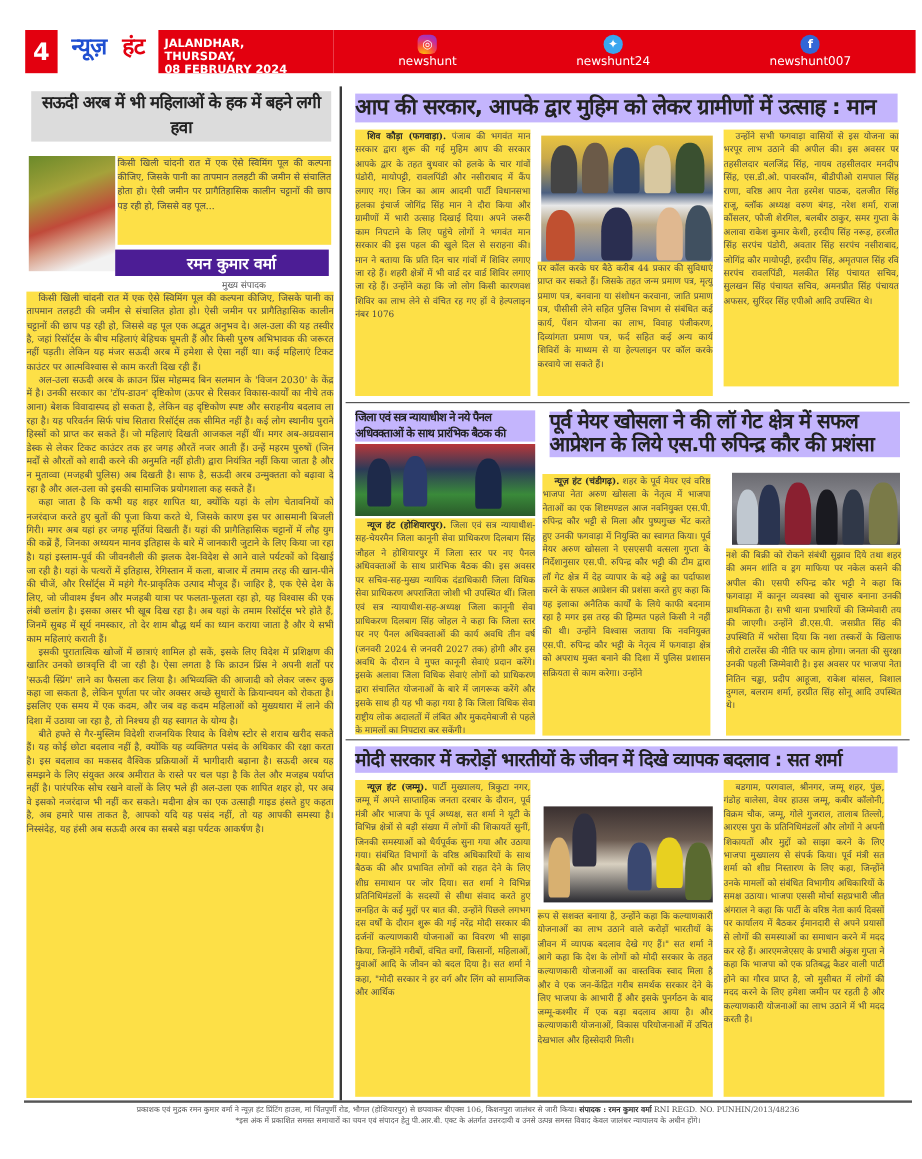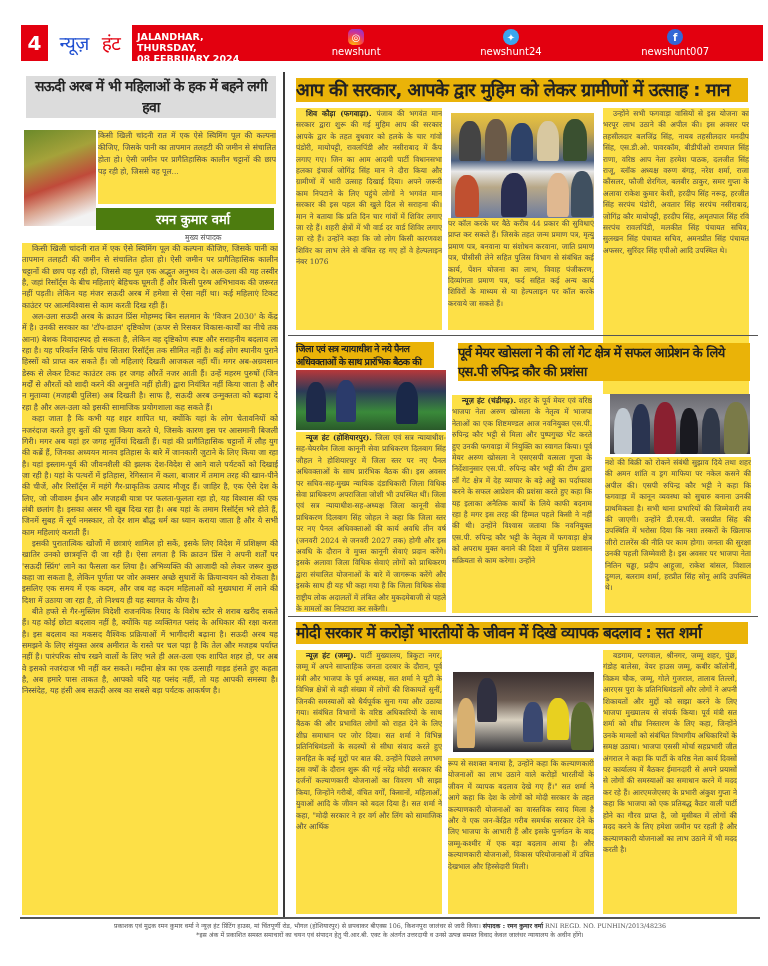--- a/index.html
+++ b/index.html
@@ -2,48 +2,48 @@
 <html><head>
 <meta charset="utf-8">
 <style>
   * { box-sizing: border-box; margin: 0; padding: 0; }
   html, body { width: 768px; height: 966px; background: #ffffff; overflow: hidden; }
   body { font-family: "DejaVu Serif", serif; color: #3a3a3a; position: relative; }
 
   
   .masthead { position: absolute; top: 25px; left: 21px; width: 742px; height: 36px; display: flex; align-items: stretch; }
   .page-no { width: 27px; background: #e3000f; color: #fff; font-family: "DejaVu Sans", sans-serif; font-weight: bold; font-size: 20px; display: flex; align-items: center; justify-content: center; }
-  .brand { width: 84px; display: flex; align-items: center; justify-content: center; font-family: "DejaVu Sans", sans-serif; font-weight: normal; font-size: 19px; letter-spacing: -0.5px; }
+  .brand { width: 84px; display: flex; justify-content: center; font-family: "DejaVu Sans", sans-serif; font-weight: bold; font-size: 19px; letter-spacing: -0.5px; }
   .brand .b1 { color: #1f4fd1; }
   .brand .b2 { color: #e3000f; margin-left: 13px; }
   .dateline { width: 146px; background: #e3000f; color: #fff; font-family: "DejaVu Sans", sans-serif; font-weight: bold; font-size: 9.5px; line-height: 11px; padding: 6px 16px 0 5px; }
   .section-title { width: 237px; background: #1a4fd6; color: #fff; font-family: "DejaVu Sans", sans-serif; font-weight: bold; font-size: 24px; display: flex; align-items: center; justify-content: center; }
   .social { flex: 1; background: #e3000f; display: flex; justify-content: space-around; align-items: center; padding: 0 4px; }
   .soc { display: flex; flex-direction: column; align-items: center; color: #fff; font-family: "DejaVu Sans", sans-serif; font-size: 10px; }
   .soc-ic { width: 16px; height: 16px; border-radius: 50%; display: flex; align-items: center; justify-content: center; color: #fff; font-weight: bold; font-size: 10px; margin-bottom: 1px; }
   .ic-insta { background: radial-gradient(circle at 30% 110%, #fdd000 0%, #f94c3f 45%, #c6309e 70%, #7a3ad8 100%); border-radius: 5px; }
   .ic-tw { background: #3aa6ef; }
   .ic-fb { background: #3367d6; }
 
   
   .col-text { position: absolute; font-size: 7.4px; line-height: 11.4px; text-align: justify; color: #4a4a4a; overflow: hidden; background: #fde047; }
   .col-text p { text-indent: 10px; }
   .byline { font-weight: bold; color: #2b2b2b; }
-  .headline { position: absolute; font-family: "DejaVu Sans", sans-serif; font-weight: bold; color: #222; background: #eab308; letter-spacing: -0.6px; }
+  .headline { position: absolute; font-family: "DejaVu Sans", sans-serif; font-weight: bold; color: #222; background: #c4b5fd; letter-spacing: -0.6px; }
 
   .vrule { position: absolute; width: 2px; background: #3a3a3a; }
   .hrule { position: absolute; height: 1px; background: #555; }
 
   
   .photo { position: absolute; overflow: hidden; }
   .person { position: absolute; border-radius: 45% 45% 10% 10%; }
 
   
   .author-photo { position: absolute; left: 24px; top: 130px; width: 72px; height: 96px; background: linear-gradient(160deg,#6b8a2a 0%,#a5a23a 30%, #c04a3a 55%, #d9a08a 70%, #f2f2f2 88%); }
-  .author-name { position: absolute; left: 96px; top: 208px; width: 178px; height: 22px; background: #4d7c0f; color: #fff; font-family: "DejaVu Sans", sans-serif; font-weight: bold; font-size: 13px; display: flex; align-items: center; justify-content: center; padding-left: 16px; }
+  .author-name { position: absolute; left: 96px; top: 208px; width: 178px; height: 22px; background: #4c1d95; color: #fff; font-family: "DejaVu Sans", sans-serif; font-weight: bold; font-size: 13px; display: flex; align-items: center; justify-content: center; padding-left: 16px; }
   .author-role { position: absolute; left: 185px; top: 232px; font-size: 7.5px; color: #555; }
 
   .footer { position: absolute; left: 20px; top: 921px; width: 740px; font-size: 6.3px; line-height: 9px; color: #555; text-align: center; }
   .footer .b { font-weight: bold; color: #333; }
 </style>
 </head>
 <body>
 
 <div class="masthead">
   <div class="page-no">4</div>
@@ -101,37 +101,37 @@
   <div class="person" style="left:86px; top:8px; width:22px; height:40px; background:#d8c8a0;"></div>
   <div class="person" style="left:112px; top:6px; width:24px; height:42px; background:#3a5030;"></div>
   <div class="person" style="left:4px; top:62px; width:24px; height:42px; background:#c05030;"></div>
   <div class="person" style="left:50px; top:60px; width:26px; height:44px; background:#2a2e50;"></div>
   <div class="person" style="left:96px; top:60px; width:22px; height:44px; background:#e0b890;"></div>
   <div class="person" style="left:120px; top:58px; width:22px; height:46px; background:#405060;"></div>
 </div>
 
 <div class="col-text" style="left:448px; top:218px; width:146px; height:112px;">पर कॉल करके घर बैठे करीब 44 प्रकार की सुविधाएं प्राप्त कर सकते हैं। जिसके तहत जन्म प्रमाण पत्र, मृत्यु प्रमाण पत्र, बनवाना या संशोधन करवाना, जाति प्रमाण पत्र, पीसीसी लेने सहित पुलिस विभाग से संबंधित कई कार्य, पेंशन योजना का लाभ, विवाह पंजीकरण, दिव्यांगता प्रमाण पत्र, फर्द सहित कई अन्य कार्य शिविरों के माध्यम से या हेल्पलाइन पर कॉल करके करवाये जा सकते हैं।</div>
 
-<div class="col-text" style="left:603px; top:108px; width:146px; height:286px;">
+<div class="col-text" style="left:603px; top:108px; width:146px; height:214px;">
   <p>उन्होंने सभी फगवाड़ा वासियों से इस योजना का भरपूर लाभ उठाने की अपील की। इस अवसर पर तहसीलदार बलजिंद्र सिंह, नायब तहसीलदार मनदीप सिंह, एस.डी.ओ. पावरकॉम, बीडीपीओ रामपाल सिंह राणा, वरिष्ठ आप नेता हरमेश पाठक, दलजीत सिंह राजू, ब्लॉक अध्यक्ष वरुण बंगड़, नरेश शर्मा, राजा कौंसलर, फौजी शेरगिल, बलबीर ठाकुर, समर गुप्ता के अलावा राकेश कुमार केशी, हरदीप सिंह नरूड़, हरजीत सिंह सरपंच पंडोरी, अवतार सिंह सरपंच नसीराबाद, जोगिंद्र कौर मायोपट्टी, हरदीप सिंह, अमृतपाल सिंह रवि सरपंच रावलपिंडी, मलकीत सिंह पंचायत सचिव, सुलखन सिंह पंचायत सचिव, अमनप्रीत सिंह पंचायत अफसर, सुरिंदर सिंह एपीओ आदि उपस्थित थे।</p>
 </div>
 
 <div class="hrule" style="left:288px; top:335px; width:470px;"></div>
 
-<div class="headline" style="left:296px; top:342px; width:138px; font-size:9.5px; line-height:13px;">जिला एवं सत्र न्यायाधीश ने नये पैनल अधिवक्ताओं के साथ प्रारंभिक बैठक की</div>
+<div class="headline" style="left:296px; top:342px; width:150px; font-size:9.5px; line-height:13px;">जिला एवं सत्र न्यायाधीश ने नये पैनल अधिवक्ताओं के साथ प्रारंभिक बैठक की</div>
 <div class="photo" style="left:296px; top:370px; width:150px; height:60px; background:linear-gradient(180deg,#b8383a 0%,#2c3a58 35%,#3a8a3a 70%,#2a5a2a 100%);">
   <div class="person" style="left:10px; top:12px; width:20px; height:40px; background:#1e2a4a;"></div>
   <div class="person" style="left:40px; top:10px; width:20px; height:42px; background:#2b3b6b;"></div>
   <div class="person" style="left:100px; top:12px; width:22px; height:42px; background:#1a2848;"></div>
 </div>
 <div class="col-text" style="left:296px; top:432px; width:150px; height:180px;">
   <p><span class="byline">न्यूज हंट (होशियारपुर).</span> <span>जिला एवं सत्र न्यायाधीश-सह-चेयरमैन जिला कानूनी सेवा प्राधिकरण दिलबाग सिंह जौहल ने होशियारपुर में जिला स्तर पर नए पैनल अधिवक्ताओं के साथ प्रारंभिक बैठक की। इस अवसर पर सचिव-सह-मुख्य न्यायिक दंडाधिकारी जिला विधिक सेवा प्राधिकरण अपराजिता जोशी भी उपस्थित थीं। जिला एवं सत्र न्यायाधीश-सह-अध्यक्ष जिला कानूनी सेवा प्राधिकरण दिलबाग सिंह जोहल ने कहा कि जिला स्तर पर नए पैनल अधिवक्ताओं की कार्य अवधि तीन वर्ष (जनवरी 2024 से जनवरी 2027 तक) होगी और इस अवधि के दौरान वे मुफ्त कानूनी सेवाएं प्रदान करेंगे। इसके अलावा जिला विधिक सेवाएं लोगों को प्राधिकरण द्वारा संचालित योजनाओं के बारे में जागरूक करेंगे और इसके साथ ही यह भी कहा गया है कि जिला विधिक सेवा राष्ट्रीय लोक अदालतों में लंबित और मुकदमेबाजी से पहले के मामलों का निपटारा कर सकेंगी।</span></p>
 </div>
 
-<div class="headline" style="left:458px; top:343px; width:292px; font-size:13px; line-height:19px;">पूर्व मेयर खोसला ने की लॉ गेट क्षेत्र में सफल आप्रेशन के लिये एस.पी रुपिन्द्र कौर की प्रशंसा</div>
+<div class="headline" style="left:458px; top:343px; width:292px; font-size:17px; line-height:19px;">पूर्व मेयर खोसला ने की लॉ गेट क्षेत्र में सफल आप्रेशन के लिये एस.पी रुपिन्द्र कौर की प्रशंसा</div>
 <div class="col-text" style="left:452px; top:395px; width:140px; height:218px;">
   <p><span class="byline">न्यूज़ हंट (चंडीगढ़).</span> <span>शहर के पूर्व मेयर एवं वरिष्ठ भाजपा नेता अरुण खोसला के नेतृत्व में भाजपा नेताओं का एक शिष्टमण्डल आज नवनियुक्त एस.पी. रुपिन्द्र कौर भट्टी से मिला और पुष्पगुच्छ भेंट करते हुए उनकी फगवाड़ा में नियुक्ति का स्वागत किया। पूर्व मेयर अरुण खोसला ने एसएसपी वत्सला गुप्ता के निर्देशानुसार एस.पी. रुपिन्द्र कौर भट्टी की टीम द्वारा लॉ गेट क्षेत्र में देह व्यापार के बड़े अड्डे का पर्दाफाश करने के सफल आप्रेशन की प्रशंसा करते हुए कहा कि यह इलाका अनैतिक कार्यों के लिये काफी बदनाम रहा है मगर इस तरह की हिम्मत पहले किसी ने नहीं की थी। उन्होंने विश्वास जताया कि नवनियुक्त एस.पी. रुपिन्द्र कौर भट्टी के नेतृत्व में फगवाड़ा क्षेत्र को अपराध मुक्त बनाने की दिशा में पुलिस प्रशासन सक्रियता से काम करेगा। उन्होंने</span></p>
 </div>
 <div class="photo" style="left:610px; top:394px; width:140px; height:60px; background:linear-gradient(180deg,#6a6a70 0%,#8a8a90 40%,#3a3a40 100%);">
   <div class="person" style="left:4px; top:14px; width:18px; height:46px; background:#c0c8d0;"></div>
   <div class="person" style="left:22px; top:10px; width:18px; height:50px; background:#2a3450;"></div>
   <div class="person" style="left:44px; top:8px; width:22px; height:52px; background:#8a2030;"></div>
   <div class="person" style="left:70px; top:14px; width:18px; height:46px; background:#1a1a20;"></div>
   <div class="person" style="left:92px; top:14px; width:18px; height:46px; background:#303848;"></div>
   <div class="person" style="left:114px; top:8px; width:24px; height:52px; background:#7a7a48;"></div>

